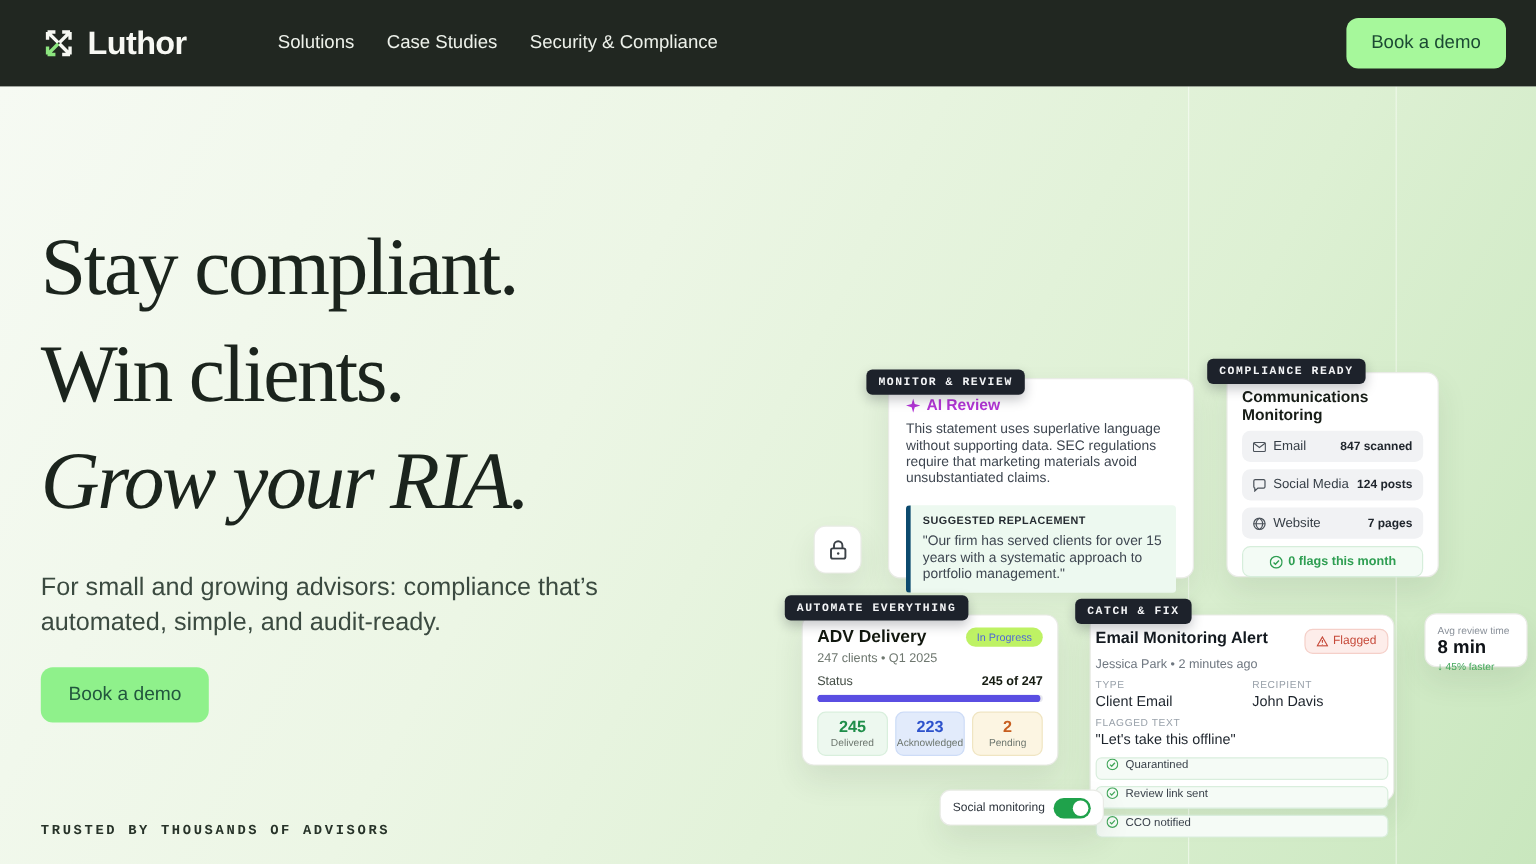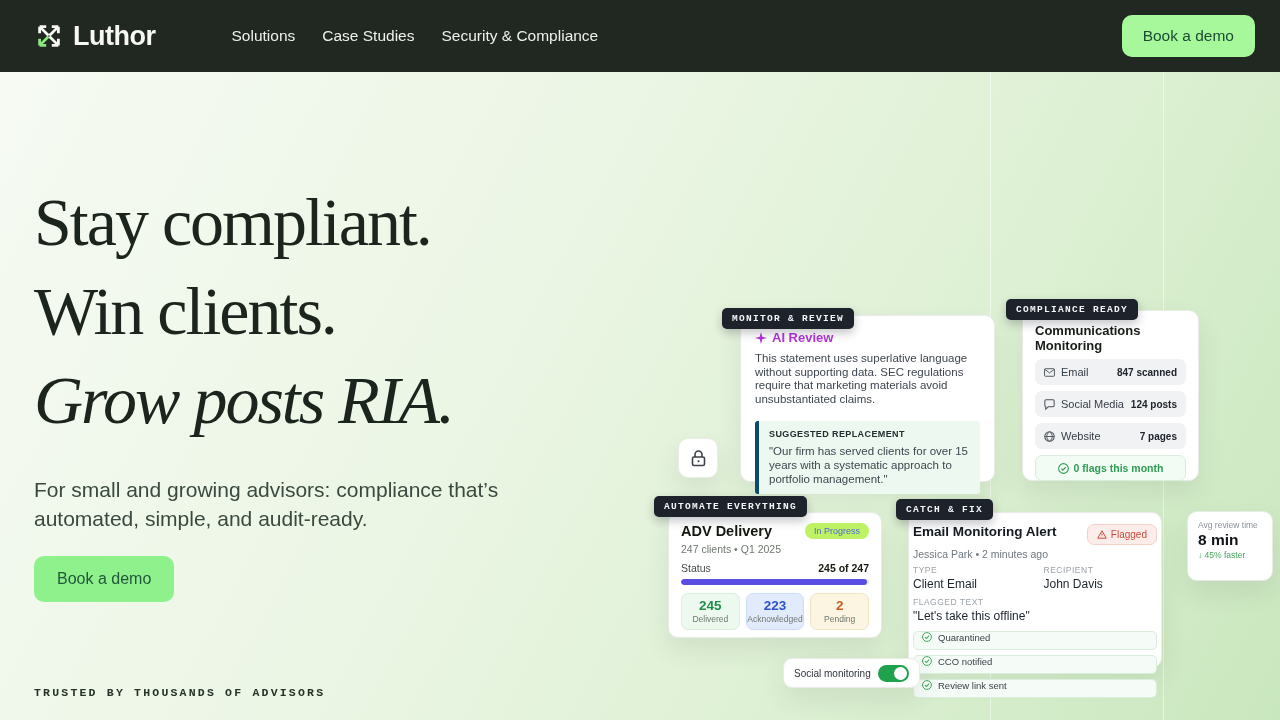--- a/index.html
+++ b/index.html
@@ -97,21 +97,21 @@
   .em-label { font-size:8.5px; color:#99a1aa; letter-spacing:.5px; }
   .em-value { margin-top:2px; font-size:12px; color:#1d242c; }
   .em-flagged { margin-top:6px; }
   .em-actions { margin-top:8px; }
   .em-action { height:19px; display:flex; align-items:flex-start; gap:6px; background:#f5fbf6;
                border:1px solid #d9eedd; border-radius:5px; padding:0 8px; margin-top:5px;
                font-size:9.5px; color:#39414a; }
   .em-action svg { width:10px; height:10px; flex:none; }
 
   
-  .review-card { left:1187px; top:511px; width:86px; height:70px; padding:8px 10px; }
+  .review-card { left:1187px; top:511px; width:86px; height:45px; padding:8px 10px; }
   .rv-label { font-size:8.5px; color:#8a919a; }
   .rv-value { font-size:15.5px; font-weight:700; color:#0f1318; margin-top:1px; }
   .rv-delta { font-size:8.5px; color:#43a75b; margin-top:1px; }
 
   
   .social-pill { left:783px; top:658px; height:30px; display:flex; align-items:center; gap:7px;
                  padding:0 10px; border-radius:9px; cursor:pointer; }
   .social-label { font-size:10px; color:#2e353d; }
   .toggle { width:31px; height:17px; border-radius:9px; background:#1fa24b; position:relative; flex:none; }
   .knob { position:absolute; right:2px; top:2px; width:13px; height:13px; border-radius:50%; background:#fff; }
@@ -141,21 +141,21 @@
   <button class="nav-cta">Book a demo</button>
 </header>
 
 <section class="hero">
   <div class="guide g1"></div>
   <div class="guide g2"></div>
 
   <h1 class="headline">
     <span class="line">Stay compliant.</span>
     <span class="line">Win clients.</span>
-    <span class="line italic">Grow posts RIA.</span>
+    <span class="line italic">Grow your RIA.</span>
   </h1>
 
   <p class="sub">For small and growing advisors: compliance that’s automated, simple, and audit-ready.</p>
 
   <button class="hero-cta">Book a demo</button>
 
   <div class="trusted">TRUSTED BY THOUSANDS OF ADVISORS</div>
 
   <div class="card lock-tile" style="top:366px;">
     <svg width="17" height="19" viewBox="0 0 17 19">
@@ -282,28 +282,28 @@
           <circle cx="6" cy="6" r="5.3" fill="none" stroke="#43a75b" stroke-width="1.2"></circle>
           <path d="M3.6 6.2 L5.3 7.9 L8.5 4.4" fill="none" stroke="#43a75b" stroke-width="1.3"></path>
         </svg>
         <span>Quarantined</span>
       </div>
       <div class="em-action">
         <svg viewBox="0 0 12 12">
           <circle cx="6" cy="6" r="5.3" fill="none" stroke="#43a75b" stroke-width="1.2"></circle>
           <path d="M3.6 6.2 L5.3 7.9 L8.5 4.4" fill="none" stroke="#43a75b" stroke-width="1.3"></path>
         </svg>
-        <span>CCO notified</span>
+        <span>Review link sent</span>
       </div>
       <div class="em-action">
         <svg viewBox="0 0 12 12">
           <circle cx="6" cy="6" r="5.3" fill="none" stroke="#43a75b" stroke-width="1.2"></circle>
           <path d="M3.6 6.2 L5.3 7.9 L8.5 4.4" fill="none" stroke="#43a75b" stroke-width="1.3"></path>
         </svg>
-        <span>Review link sent</span>
+        <span>CCO notified</span>
       </div>
     </div>
   </div>
 
   <div class="card review-card" style="top:439px;">
     <div class="rv-label">Avg review time</div>
     <div class="rv-value">8 min</div>
     <div class="rv-delta">↓ 45% faster</div>
   </div>
 

